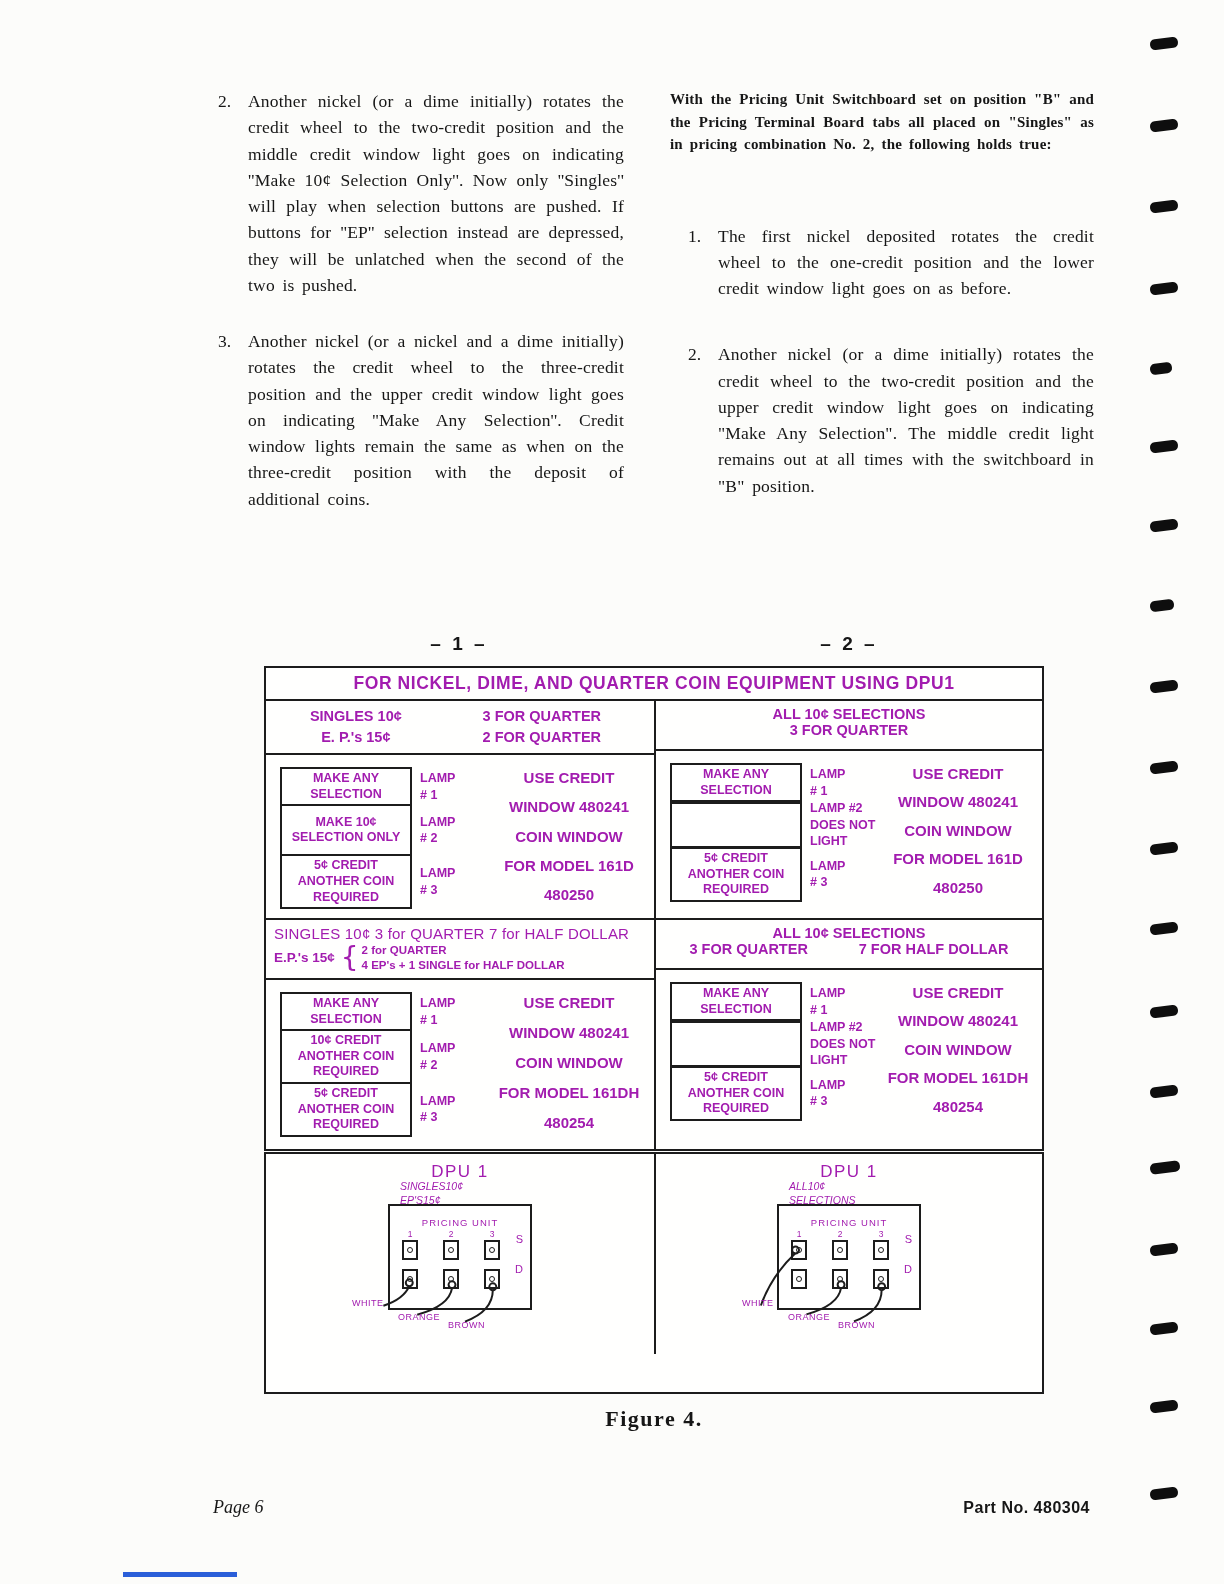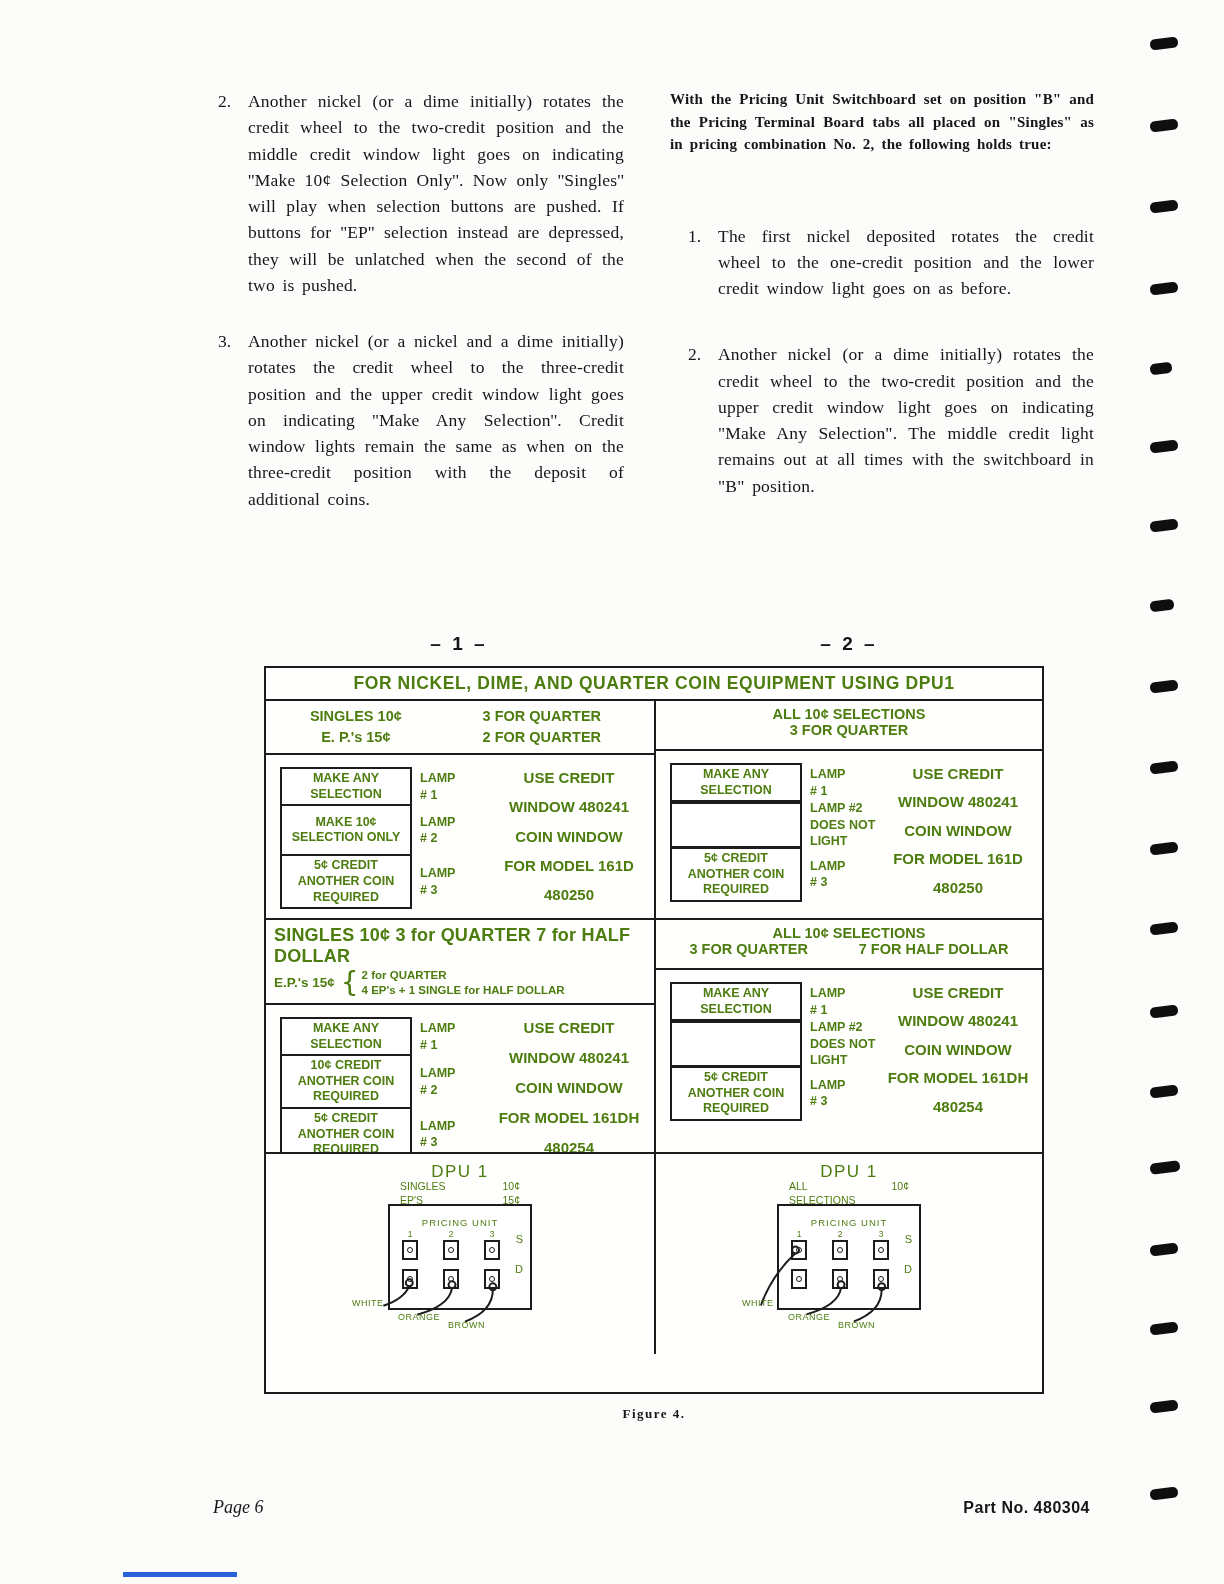--- a/index.html
+++ b/index.html
@@ -23,21 +23,21 @@
 
   
   .h-pc { position:absolute; top:588px; left:264px; width:780px; text-align:center;
           font-family:"Liberation Sans", sans-serif; font-weight:700; font-size:20px; letter-spacing:8px; }
   .col-num { position:absolute; top:633px; width:390px; text-align:center;
              font-family:"Liberation Sans", sans-serif; font-weight:700; font-size:19px; letter-spacing:3px; }
   #c1 { left:264px; } #c2 { left:654px; }
 
   
   .tbl { position:absolute; left:264px; width:780px; border:2.5px solid #1c1c1c; background:#fffffe;
-         font-family:"Liberation Sans", sans-serif; color:#4d7c0f; }
+         font-family:"Liberation Sans", sans-serif; color:#a21caf; }
   #t1 { top:666px; }
   #t2 { top:918px; }
   #t3 { top:1152px; height:242px; }
   .tbl-title { border-bottom:2.5px solid #1c1c1c; text-align:center; font-weight:700;
                font-size:17.5px; padding:5px 4px; letter-spacing:0.6px; }
   .tbl-body { display:flex; align-items:stretch; }
   .half { width:50%; }
   .half.rt { border-left:2.5px solid #1c1c1c; }
   .p-hdr { border-bottom:2.5px solid #1c1c1c; font-weight:700; font-size:14.5px; padding:5px 8px; min-height:50px; }
   .p-row { display:flex; line-height:1.45; }
@@ -49,54 +49,54 @@
   .box-row { display:flex; align-items:center; }
   .box-row + .box-row { margin-top:-2px; }
   .lbox { width:132px; border:2px solid #1c1c1c; display:flex; align-items:center; justify-content:center;
           text-align:center; font-weight:700; font-size:12.5px; line-height:1.25; padding:2px 3px; background:#fff; }
   .lbox.sm { min-height:37px; } .lbox.md { min-height:46px; } .lbox.lg { min-height:52px; }
   .lamp { margin-left:8px; font-weight:700; font-size:12.5px; line-height:1.3; }
   .window { flex:1; display:flex; flex-direction:column; justify-content:space-between;
             text-align:center; font-weight:700; font-size:15px; padding:2px 8px 6px 0; }
 
   
-  .hl1 { font-size:18px; font-weight:700; letter-spacing:0.2px; }
+  .hl1 { font-size:15px; font-weight:400; letter-spacing:0.2px; }
   .hl2 { display:flex; align-items:center; font-weight:700; font-size:13.5px; margin-top:1px; }
   .brace { font-size:28px; font-weight:400; line-height:0.85; margin:0 3px 0 6px; font-family:"DejaVu Sans", sans-serif; }
   .hl2-lines { font-size:11.5px; line-height:1.3; font-weight:700; }
   .hdr-gap { display:flex; justify-content:space-around; }
 
   
   .sb-body { display:flex; height:200px; }
   .sb-half { width:50%; position:relative; font-family:"Liberation Sans", sans-serif; }
   .sb-half.rt { border-left:2.5px solid #1c1c1c; }
   .dpu { position:absolute; top:8px; width:100%; text-align:center; font-size:17px; letter-spacing:1.5px; }
   .sb-price { position:absolute; top:25px; left:50%; transform:translateX(-50%); width:120px; font-size:10.5px; }
-  .sb-price .r { display:flex; justify-content:space-between; line-height:1.35; }
+  .sb-price .r { display:flex; line-height:1.35;font-style:italic; }
   .unit-box { position:absolute; top:50px; left:50%; transform:translateX(-50%);
               width:144px; height:106px; border:2px solid #1c1c1c; background:#fff; }
   .unit-label { text-align:center; font-size:9.5px; letter-spacing:1px; padding-top:11px; }
   .numrow { display:flex; justify-content:space-between; padding:1px 30px 0 12px; font-size:8.5px; }
   .numrow span { width:16px; text-align:center; }
   .swrow { display:flex; justify-content:space-between; padding:0 30px 0 12px; margin-top:1px; }
   .swrow.d { margin-top:9px; }
   .sw { width:16px; height:20px; border:2px solid #1c1c1c; position:relative; background:#fff; }
   .sw::after { content:""; position:absolute; left:50%; top:50%; width:4px; height:4px;
                border:1.5px solid #1c1c1c; border-radius:50%; transform:translate(-50%,-50%); }
   .sdl { position:absolute; right:7px; font-size:11px; font-weight:400; }
   .s-l { top:27px; } .d-l { top:57px; }
   .wires { position:absolute; left:0; top:0; width:100%; height:100%; pointer-events:none; }
   .wire-label { position:absolute; font-size:9px; letter-spacing:0.5px; }
   .wl-white  { left:86px;  top:144px; }
   .wl-orange { left:132px; top:158px; }
   .wl-brown  { left:182px; top:166px; }
 
   
   .fig-cap { position:absolute; top:1406px; left:264px; width:780px; text-align:center;
-             font-weight:600; font-size:13px; letter-spacing:1.5px; }
+             font-weight:600; font-size:22px; letter-spacing:1.5px; }
   .foot-l { position:absolute; left:213px; top:1497px; font-style:italic; font-size:18px; }
   .foot-r { position:absolute; right:134px; top:1499px; font-family:"Liberation Sans", sans-serif;
             font-weight:700; font-size:16px; letter-spacing:0.5px; }
 
   
   .mark { position:absolute; left:1150px; width:28px; height:11px; background:#0e0e0e;
           border-radius:5px; transform:rotate(-7deg); }
   .blue-line { position:absolute; left:123px; top:1572px; width:114px; height:5px; background:#2b5fd9; }
 </style>
 </head>

